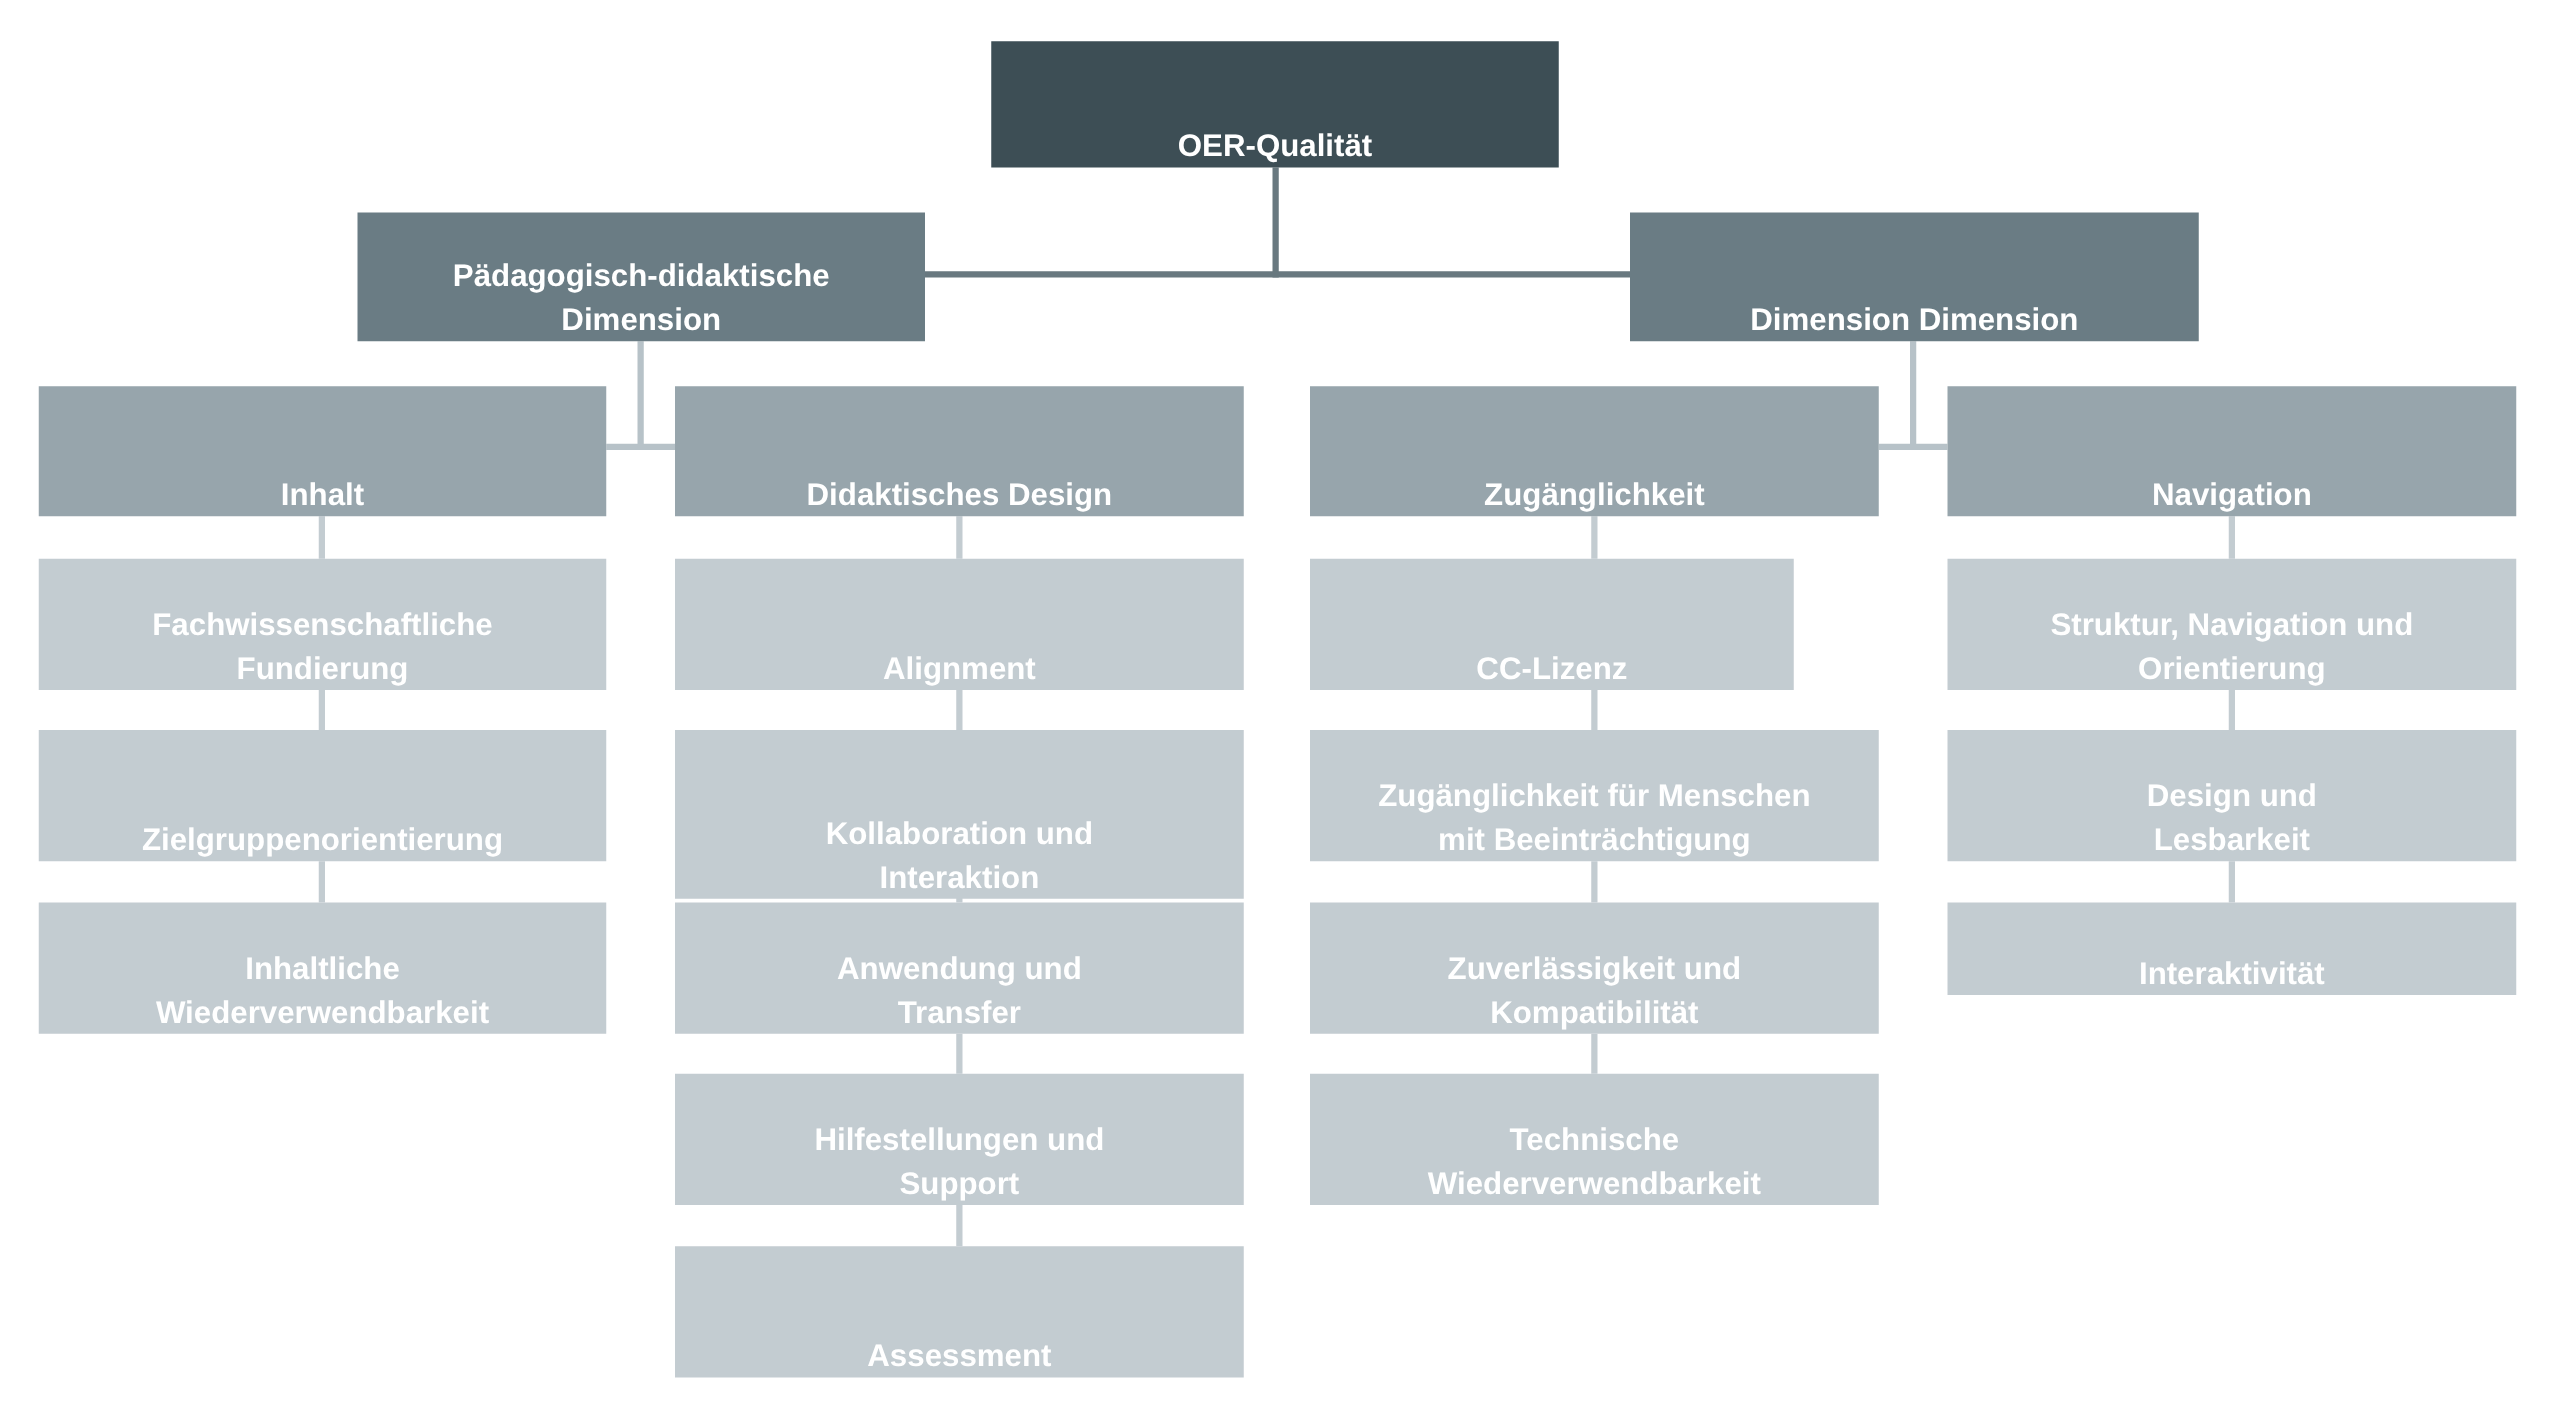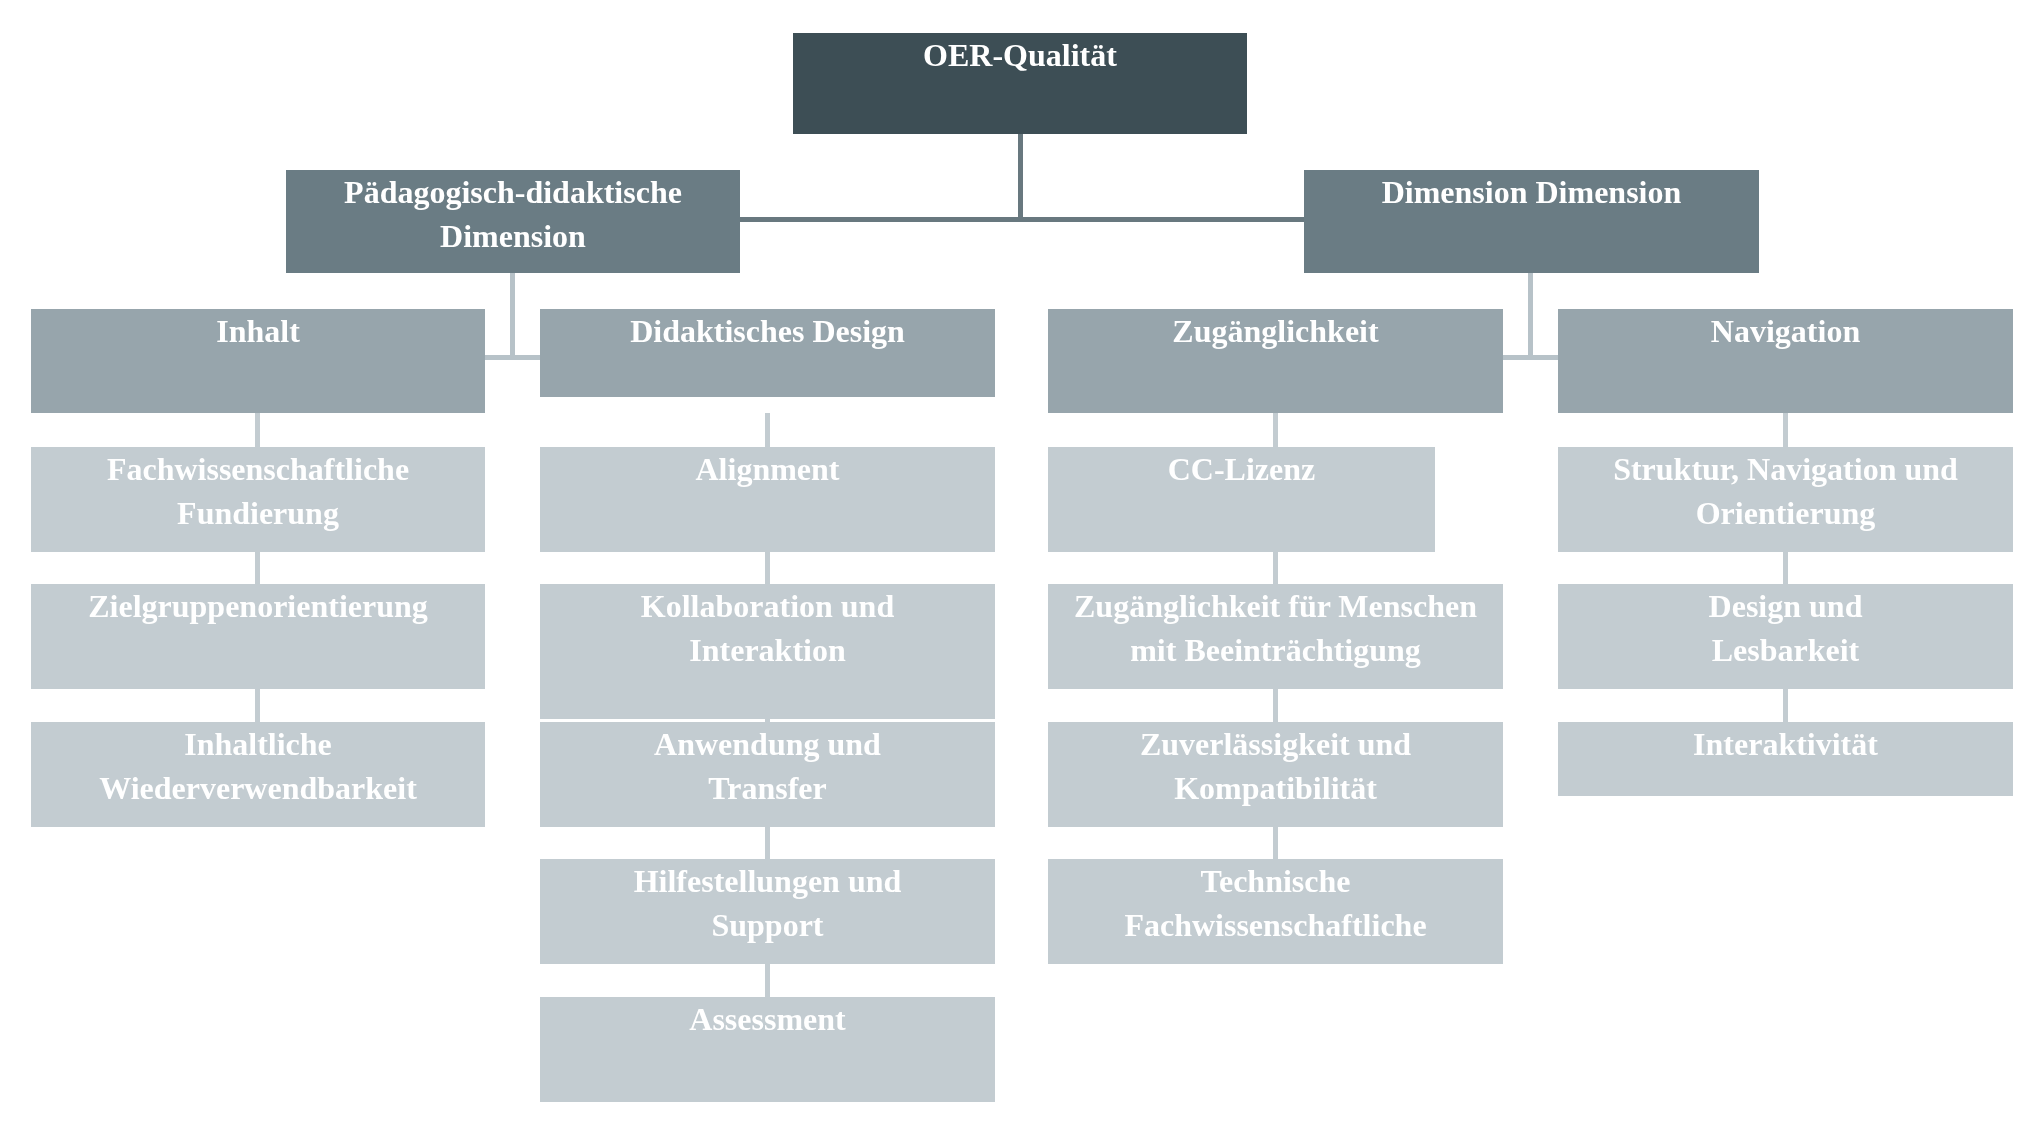--- a/index.html
+++ b/index.html
@@ -5,28 +5,27 @@
   html,body{margin:0;padding:0;background:#ffffff;}
   .canvas{
     position:relative;
     width:2044px;height:1132px;
     background:#ffffff;
     font-family:"Liberation Sans","DejaVu Sans",sans-serif;
     overflow:hidden;
   }
   .node{
     position:absolute;
-    display:flex;align-items:flex-start;justify-content:center;
+    display:flex;align-items:flex-end;justify-content:center;
     text-align:center;
     color:#ffffff;
     font-weight:bold;
-    font-size:32px;
+    font-size:25px;
     line-height:1.38;
     white-space:pre-line;
-    font-family:Liberation Serif, serif;
   }
   .node .lbl{display:block;padding:0 18px;white-space:pre-line;}
   .root{background:#3d4e55;}
   .dim{background:#6a7c84;}
   .hdr{background:#97a5ac;}
   .leaf{background:#c3ccd1;}
   .conn{position:absolute;}
   .conn.dark{background:#68787f;}
   .conn.light{background:#b7c2c8;}
   .conn.lighter{background:#c3ccd1;}
@@ -71,21 +70,21 @@
     <span class="lbl">Pädagogisch-didaktische
 Dimension</span>
   </div>
   <div class="node dim" style="left:1304px;top:170px;width:455px;height:103px">
     <span class="lbl">Dimension Dimension</span>
   </div>
 
   <div class="node hdr" style="left:31px;top:309px;width:454px;height:104px">
     <span class="lbl">Inhalt</span>
   </div>
-  <div class="node hdr" style="left:540px;top:309px;width:455px;height:88px">
+  <div class="node hdr" style="left:540px;top:309px;width:455px;height:104px">
     <span class="lbl">Didaktisches Design</span>
   </div>
   <div class="node hdr" style="left:1048px;top:309px;width:455px;height:104px">
     <span class="lbl">Zugänglichkeit</span>
   </div>
   <div class="node hdr" style="left:1558px;top:309px;width:455px;height:104px">
     <span class="lbl">Navigation</span>
   </div>
 
   <div class="node leaf" style="left:31px;top:447px;width:454px;height:105px">
@@ -125,21 +124,21 @@
   <div class="node leaf" style="left:1048px;top:584px;width:455px;height:105px">
     <span class="lbl">Zugänglichkeit für Menschen
 mit Beeinträchtigung</span>
   </div>
   <div class="node leaf" style="left:1048px;top:722px;width:455px;height:105px">
     <span class="lbl">Zuverlässigkeit und
 Kompatibilität</span>
   </div>
   <div class="node leaf" style="left:1048px;top:859px;width:455px;height:105px">
     <span class="lbl">Technische
-Fachwissenschaftliche</span>
+Wiederverwendbarkeit</span>
   </div>
 
   <div class="node leaf" style="left:1558px;top:447px;width:455px;height:105px">
     <span class="lbl">Struktur, Navigation und
 Orientierung</span>
   </div>
   <div class="node leaf" style="left:1558px;top:584px;width:455px;height:105px">
     <span class="lbl">Design und
 Lesbarkeit</span>
   </div>

